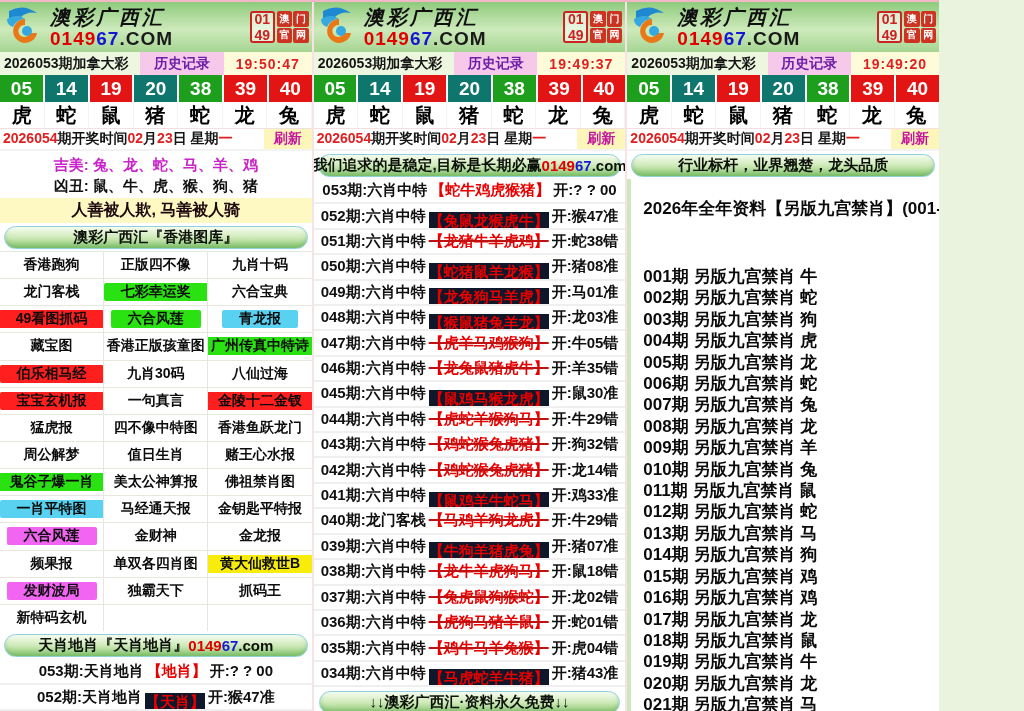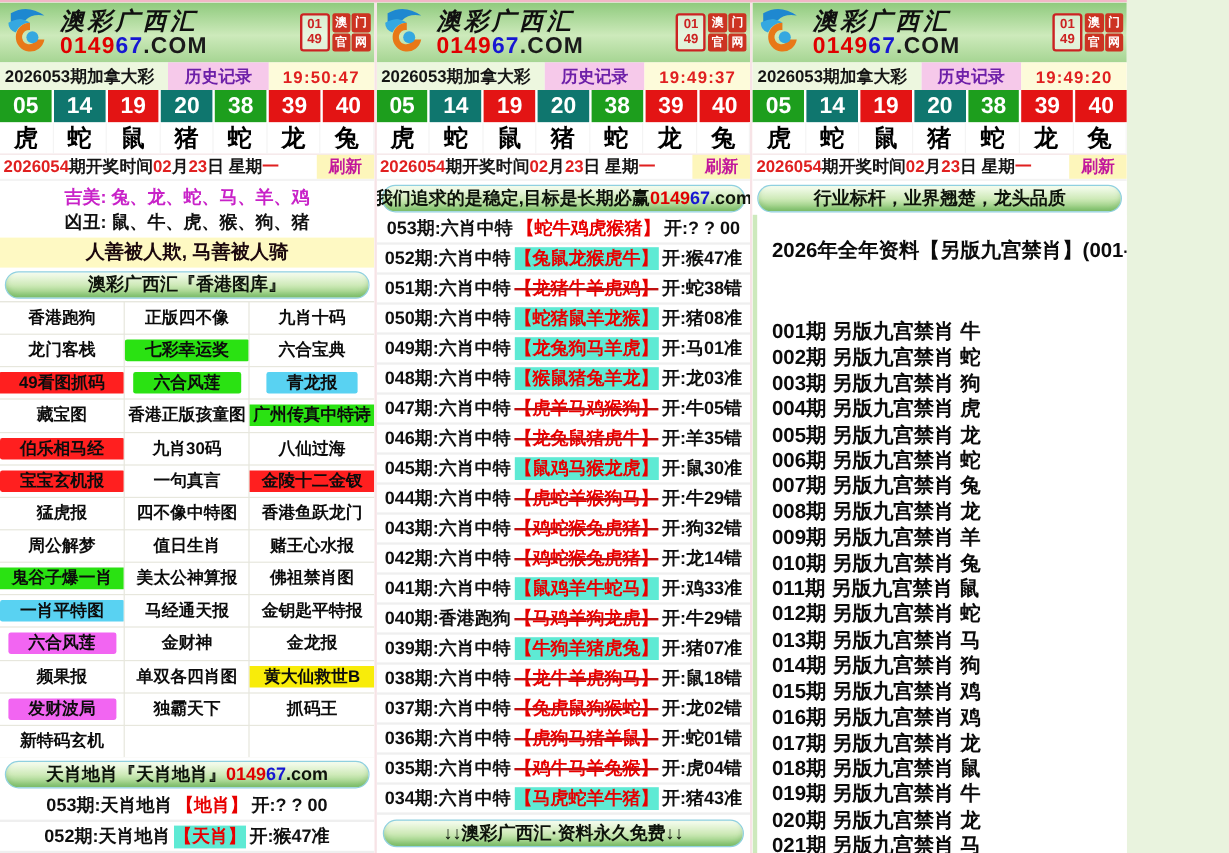--- a/index.html
+++ b/index.html
@@ -9,21 +9,21 @@
   .col { width:340px; height:100%; display:flex; flex-direction:column; background:#fff; overflow:hidden; }
 
   
   .brand { height:50px; flex:0 0 50px; background:linear-gradient(180deg,#8fca7d 0%,#cdeabb 55%,#a6d593 100%); display:flex; align-items:center; padding:0 3px; }
   .logo { width:44px; height:44px; flex:0 0 44px; }
   .brand-text { margin-left:3px; line-height:1; }
   .brand-title { font-family:"DejaVu Serif", serif; font-style:italic; font-weight:bold; font-size:20px; letter-spacing:3px; color:#101010; }
   .brand-domain { font-size:19px; font-weight:900; letter-spacing:1px; margin-top:2px; }
   .t-red { color:#e00000; } .t-blue { color:#1717d2; } .t-dark { color:#1a1a1a; }
   .stamps { margin-left:auto; display:flex; gap:2px; align-items:center; }
-  .stamp-0149 { width:25px; height:32px; border:2px solid #cc2222; border-radius:3px; color:#cc2222; background:rgba(255,255,255,.55); font-weight:900; font-size:11px; line-height:1.15; display:flex; flex-direction:column; align-items:center; justify-content:center; }
+  .stamp-0149 { width:25px; height:32px; border:2px solid #cc2222; border-radius:3px; color:#cc2222; background:rgba(255,255,255,.55); font-weight:900; font-size:14px; line-height:1.15; display:flex; flex-direction:column; align-items:center; justify-content:center; }
   .stamp-macau { width:32px; height:32px; display:grid; grid-template-columns:1fr 1fr; gap:1px; }
   .stamp-macau span { background:#cc3322; color:#fff; font-size:10px; font-weight:bold; display:flex; align-items:center; justify-content:center; border-radius:2px; }
 
   
   .period-row { height:23px; flex:0 0 23px; display:flex; font-weight:bold; font-size:14px; }
   .p-left { flex:1.55; background:#edf7df; color:#151515; display:flex; align-items:center; padding-left:4px; }
   .p-mid { flex:0.95; background:#f6c9ea; color:#6d1fa8; display:flex; align-items:center; justify-content:center; cursor:pointer; }
   .p-right { flex:1; background:#fdfbda; color:#e02020; display:flex; align-items:center; justify-content:center; letter-spacing:1px; }
 
   
@@ -56,21 +56,21 @@
   .hl { padding:0 17px; border-radius:2px; }
   .hl-red { background:#ff1f1f; } .hl-green { background:#2ae212; } .hl-cyan { background:#59d2f2; }
   .hl-magenta { background:#f265f2; } .hl-yellow { background:#f8ec0a; }
 
   
   .lrow { display:flex; align-items:center; justify-content:center; background:#fff; border-bottom:2px solid #efefef; font-size:15px; font-weight:900; color:#101010; white-space:nowrap; overflow:hidden; }
   .m-rows { flex:1; display:flex; flex-direction:column; }
   .m-rows .lrow { flex:1; }
   .t-rows .lrow { height:26px; flex:0 0 26px; }
   .lb { color:#e80000; margin:0 3px; }
-  .lb.hit { background:#5eead4; }
+  .lb.hit { background:#0f172a;margin-top:11px; }
   .lb.miss { text-decoration:line-through; text-decoration-color:#c01010; text-decoration-thickness:2px; }
 
   
   .r-panel { flex:1; background:#fff; border-left:4px solid #cde9bc; padding:4px 8px 0 12px; overflow:hidden; }
   .r-title { font-size:17px; font-weight:900; color:#0b0b0b; margin-top:14px; white-space:nowrap; }
   .r-list { margin-top:46px; }
   .jitem { font-size:17px; font-weight:900; color:#0b0b0b; line-height:21.4px; white-space:nowrap; }
 </style>
 </head>
 <body>
@@ -400,21 +400,21 @@
             <span class="lp">042期:六肖中特</span>
             <span class="lb miss">【鸡蛇猴兔虎猪】</span>
             <span class="lr">开:龙14错</span>
           </div>
           <div class="lrow">
             <span class="lp">041期:六肖中特</span>
             <span class="lb hit">【鼠鸡羊牛蛇马】</span>
             <span class="lr">开:鸡33准</span>
           </div>
           <div class="lrow">
-            <span class="lp">040期:香港跑狗</span>
+            <span class="lp">040期:龙门客栈</span>
             <span class="lb miss">【马鸡羊狗龙虎】</span>
             <span class="lr">开:牛29错</span>
           </div>
           <div class="lrow">
             <span class="lp">039期:六肖中特</span>
             <span class="lb hit">【牛狗羊猪虎兔】</span>
             <span class="lr">开:猪07准</span>
           </div>
           <div class="lrow">
             <span class="lp">038期:六肖中特</span>

